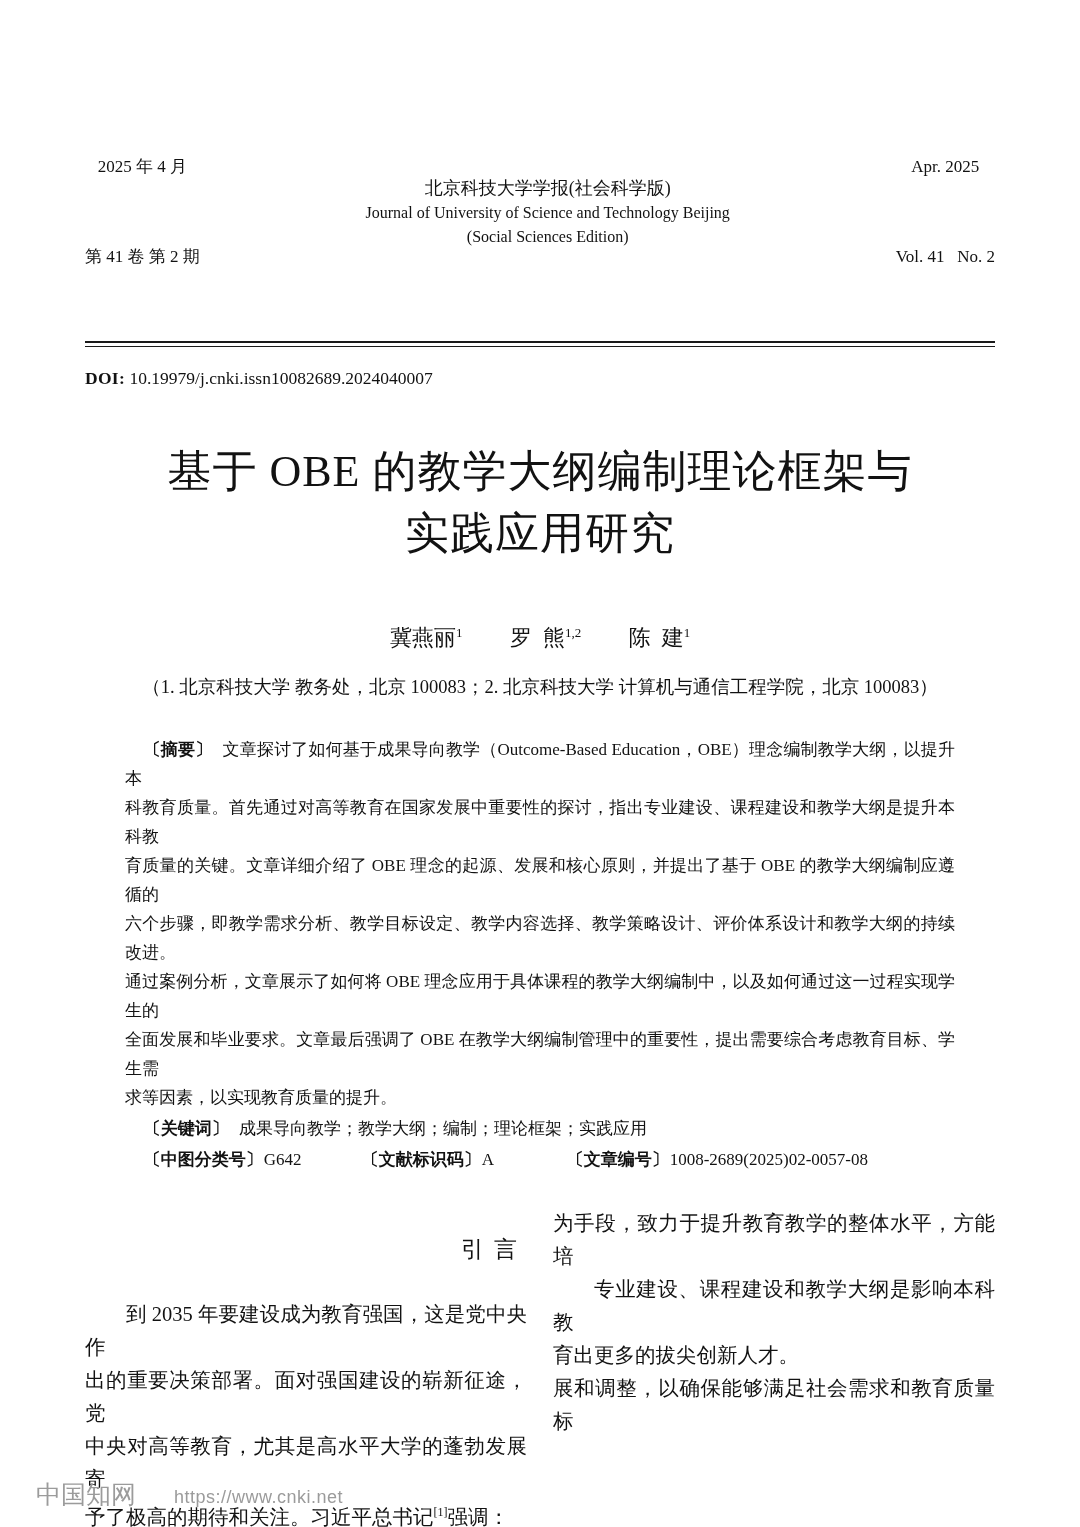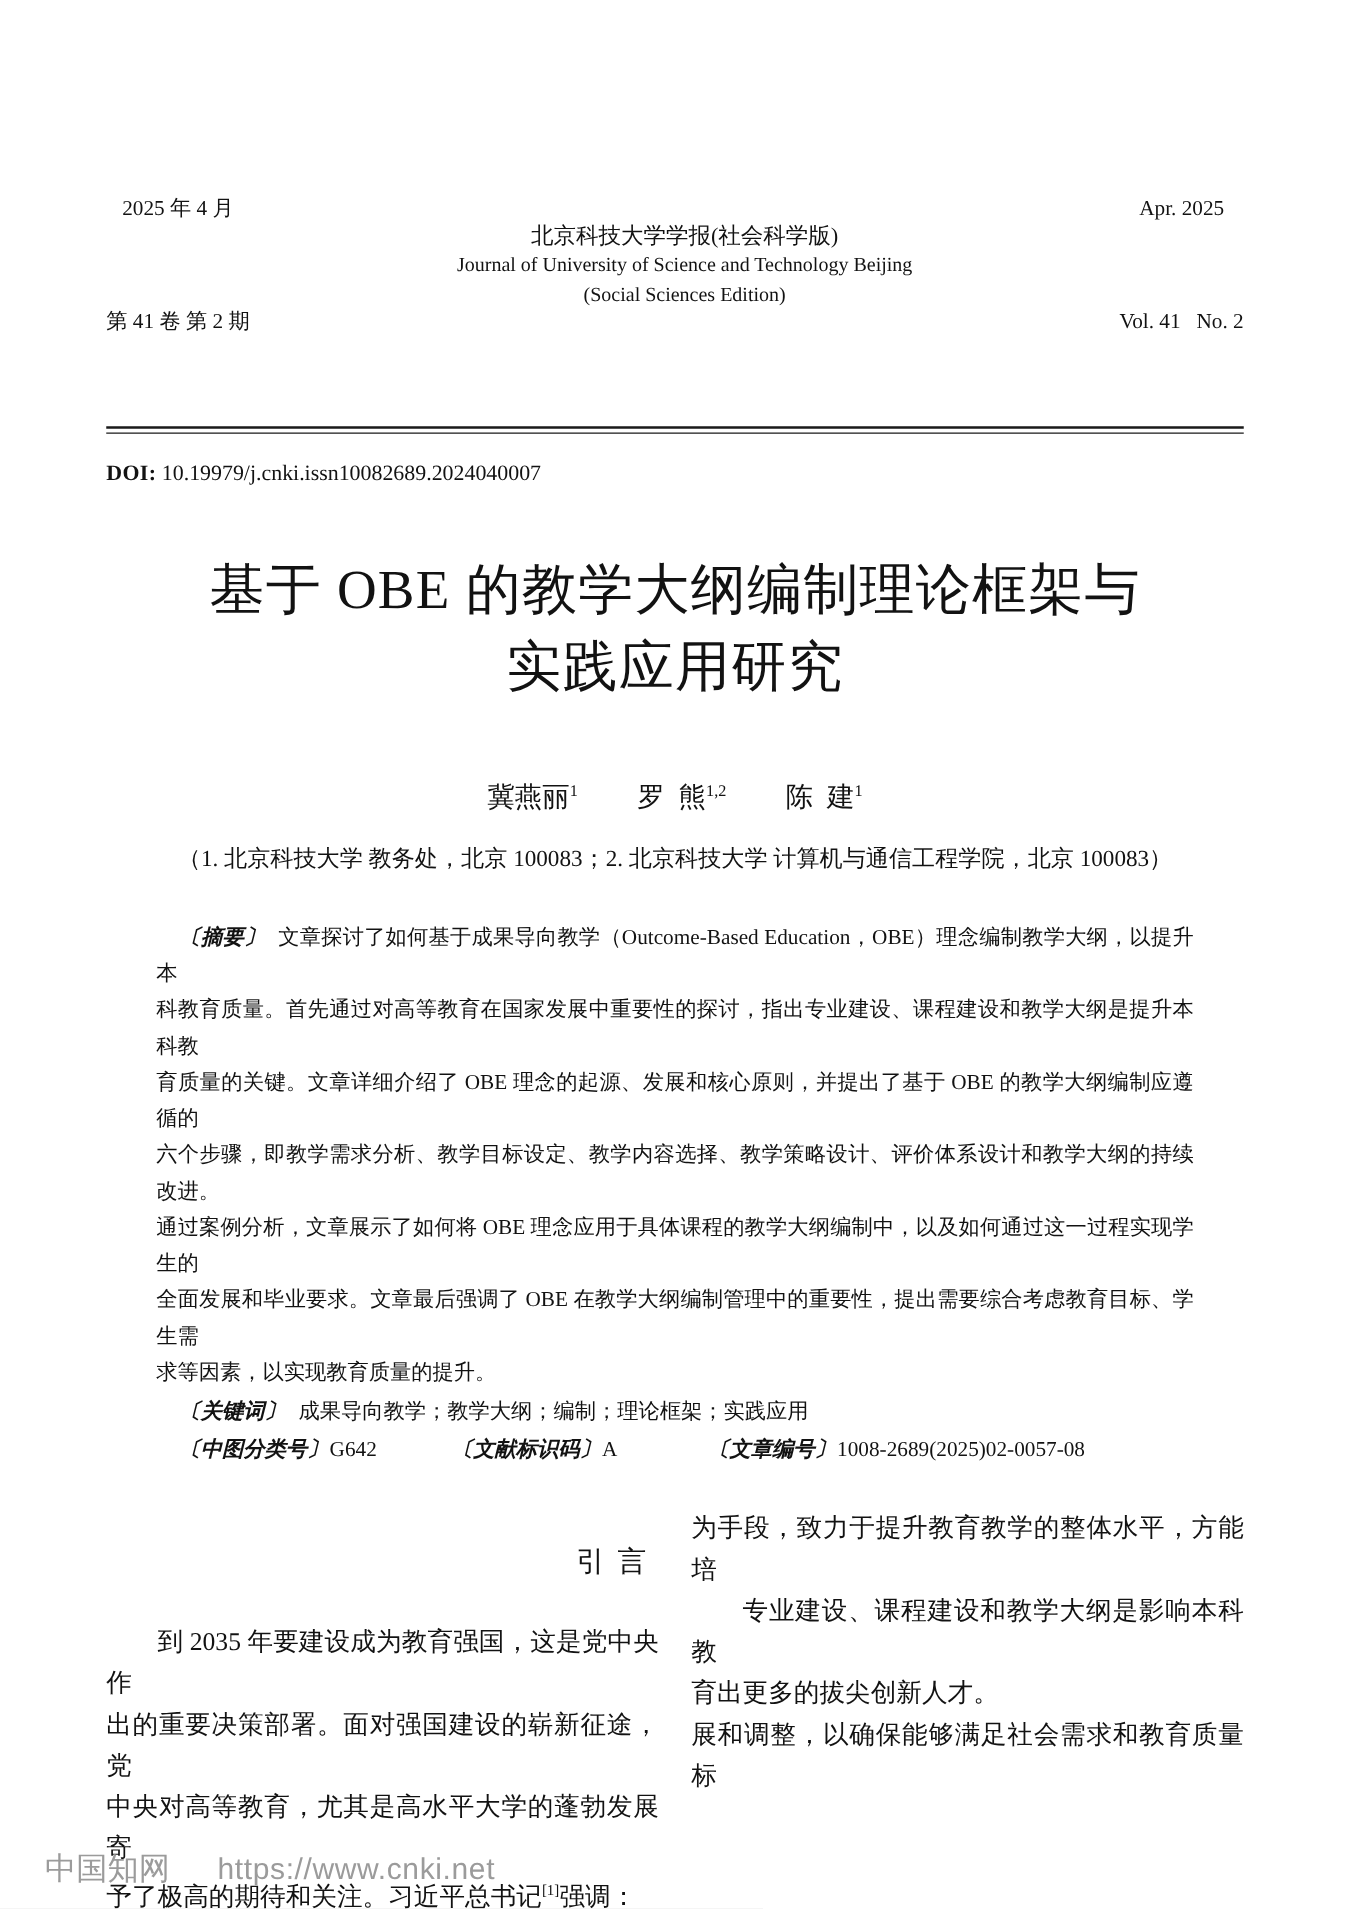--- a/index.html
+++ b/index.html
@@ -43,21 +43,21 @@
   }
   .authors { margin-top: 58px; text-align: center; font-size: 22px; }
   .author { margin: 0 21px; white-space: pre; }
   .author sup { font-size: 13px; }
   .affiliation { margin-top: 21px; text-align: center; font-size: 18.5px; }
 
   
   .abstract { margin: 36px auto 0 auto; width: 830px; font-size: 17px; line-height: 29px; }
   .abs-line { text-align: justify; white-space: pre-wrap; }
   .abs-first { text-indent: 0; }
-  .lbl, .fn-label { font-family: "Liberation Sans", "DejaVu Sans", sans-serif; font-weight: bold; font-style: italic; }
+  .lbl, .fn-label { font-family: "Liberation Sans", "DejaVu Sans", sans-serif; font-weight: bold; }
   .abs-first .lbl { margin-left: 1.1em; margin-right: 0.6em; }
   .kw-line { width: 830px; margin: 1px auto 0 auto; font-size: 17px; line-height: 31px; }
   .kw-line .lbl { margin-left: 1.1em; margin-right: 0.6em; }
   .clc-row { width: 830px; margin: 0 auto; font-size: 17px; line-height: 32px; display: flex; }
   .clc-row .lbl { margin-right: 1px; }
   .clc-i1 { margin-left: 1.1em; width: 218px; }
   .clc-i2 { width: 205px; }
 
   
   .body-cols { display: flex; gap: 26px; margin-top: 31px; }
@@ -76,21 +76,21 @@
   .watermark {
     position: absolute;
     left: 36px;
     bottom: 16px;
     display: flex;
     align-items: baseline;
     gap: 38px;
     font-family: "Liberation Sans", "DejaVu Sans", sans-serif;
   }
   .wm-brand { font-size: 25px; }
-  .wm-url { font-size: 24px; letter-spacing: 0.5px; }
+  .wm-url { font-size: 18px; letter-spacing: 0.5px; }
 </style>
 </head>
 <body>
 
 <div class="page">
 
   <div class="header">
     <div class="h-left">
       <div class="pre">2025 年 4 月</div>
       <div class="pre">第 41 卷 第 2 期</div>

